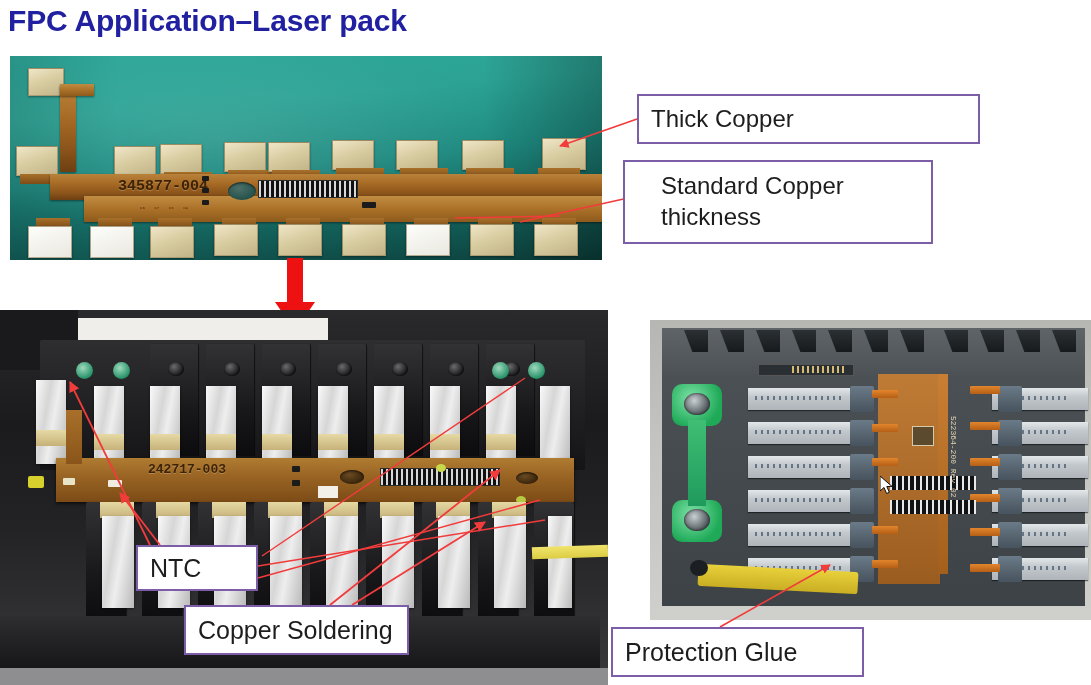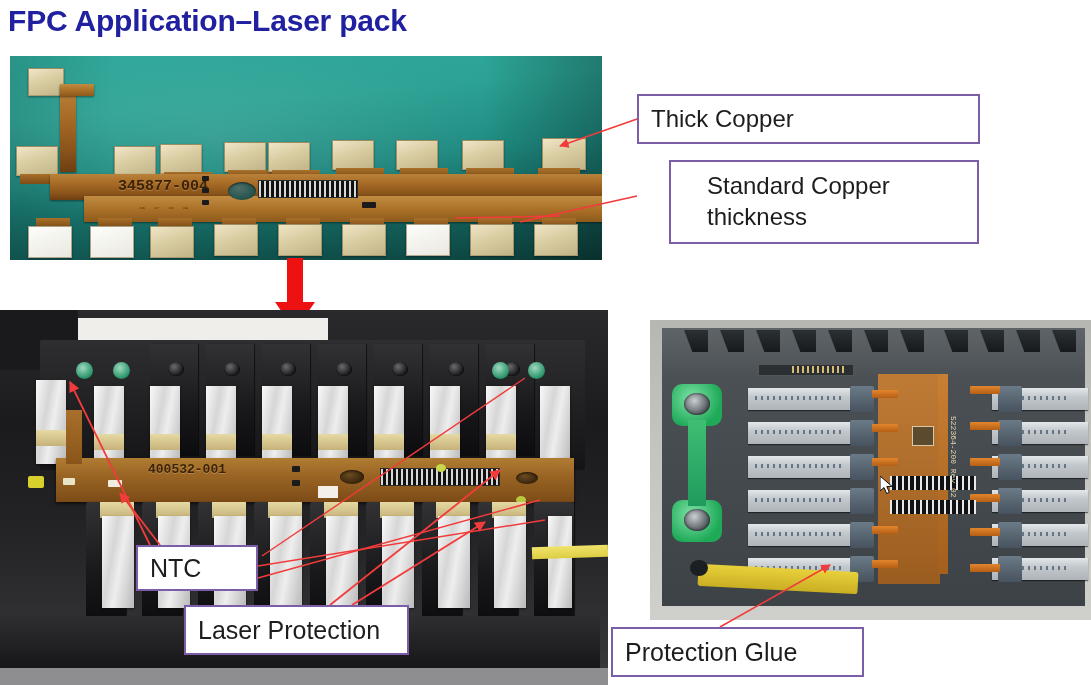--- a/index.html
+++ b/index.html
@@ -198,21 +198,21 @@
     background: #ffffff;
     border: 2px solid #7C5EA8;
     display: flex;
     align-items: center;
     color: #1d1d1d;
     padding: 4px 12px;
     line-height: 1.28;
     z-index: 30;
   }
   #callout-thick-copper { left: 637px; top: 94px; width: 343px; height: 50px; font-size: 24px; }
-  #callout-standard-copper { left: 669px; top: 160px; width: 310px; height: 84px; font-size: 24px; padding-left: 36px; }
+  #callout-standard-copper { left: 623px; top: 160px; width: 310px; height: 84px; font-size: 24px; padding-left: 36px; }
   #callout-ntc { left: 136px; top: 545px; width: 122px; height: 46px; font-size: 25px; }
   #callout-laser-soldering { left: 184px; top: 605px; width: 225px; height: 50px; font-size: 25px; }
   #callout-protection-glue { left: 611px; top: 627px; width: 253px; height: 50px; font-size: 25px; }
 
   
   #leaders {
     position:absolute; left:0; top:0; width:1091px; height:685px;
     pointer-events:none; z-index: 25;
   }
 </style>
@@ -347,21 +347,21 @@
   <div class="tab-gold" style="left:374px; top:124px; width:30px; height:16px;"></div>
   <div class="tab-gold" style="left:430px; top:124px; width:30px; height:16px;"></div>
   <div class="tab-gold" style="left:486px; top:124px; width:30px; height:16px;"></div>
 
   <div style="position:absolute; left:56px; top:148px; width:518px; height:44px;
               background:linear-gradient(180deg,#b07c32 0%,#9a6524 40%,#7c4b16 100%);
               box-shadow:0 2px 3px rgba(0,0,0,.6);"></div>
   <div style="position:absolute; left:66px; top:100px; width:16px; height:54px;
               background:linear-gradient(180deg,#a8702a,#8a551a);"></div>
 
-  <div class="silktxt" style="left:148px; top:152px; font-size:13px;">400532-001</div>
+  <div class="silktxt" style="left:148px; top:152px; font-size:13px;">242717-003</div>
 
   <div style="position:absolute; left:63px; top:168px; width:12px; height:7px; background:#e8e4c8; border-radius:1px;"></div>
   <div style="position:absolute; left:108px; top:170px; width:14px; height:7px; background:#f0ece0; border-radius:1px;"></div>
   <div style="position:absolute; left:28px; top:166px; width:16px; height:12px; background:#d8d02c; border-radius:2px;"></div>
 
   <div class="hole" style="left:340px; top:160px; width:24px; height:14px;
        background:radial-gradient(ellipse at 40% 35%,#6a4a22,#3a250c 70%);"></div>
   <div class="chip-row" style="left:380px; top:158px; width:120px; height:18px;"></div>
   <div class="smd" style="left:292px; top:156px; width:8px; height:6px;"></div>
   <div class="smd" style="left:292px; top:170px; width:8px; height:6px;"></div>
@@ -545,18 +545,18 @@
 
 <div class="callout" id="callout-standard-copper">
   <span>Standard Copper thickness</span>
 </div>
 
 <div class="callout" id="callout-ntc">
   <span>NTC</span>
 </div>
 
 <div class="callout" id="callout-laser-soldering">
-  <span>Laser Protection</span>
+  <span>Copper Soldering</span>
 </div>
 
 <div class="callout" id="callout-protection-glue">
   <span>Protection Glue</span>
 </div>
 
 </body></html>

